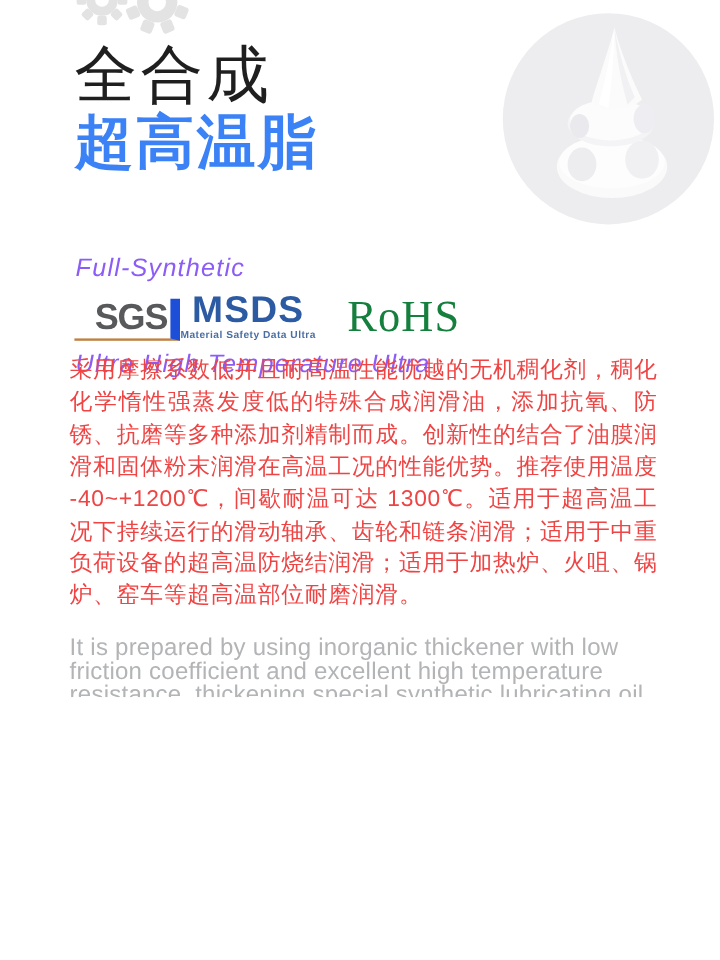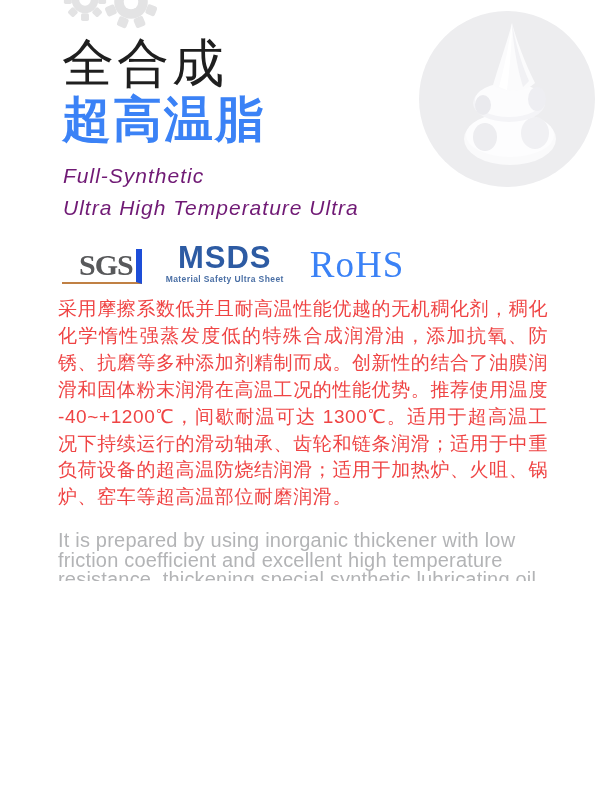--- a/index.html
+++ b/index.html
@@ -34,52 +34,51 @@
     font-size: 52px; line-height: 58px; font-weight: 500;
     color: #1f1f1f; letter-spacing: 3px;
   }
   .title-cn-2 {
     font-size: 49px; line-height: 54px; font-weight: 800;
     color: #3b82f6; letter-spacing: 2px;
   }
   .subtitle-block { position: absolute; left: 63px; top: 160px; }
   .subtitle-line {
     font-style: italic; font-size: 21px; line-height: 32px;
-    color: #701a75; letter-spacing: 1px;
+    color: #8b5cf6; letter-spacing: 1px; margin-top: 48px;
   }
 
   
   .cert-row {
     position: absolute; left: 62px; top: 243px;
     display: flex; align-items: flex-end;
   }
   .cert-sgs {
     padding: 0 3px 1px 17px;
     border-bottom: 2px solid #c08044;
-    border-right: 6px solid #1d4ed8;
-    font-family: Liberation Serif, serif;
+    border-right: 8px solid #1d4ed8;
   }
   .cert-sgs .sgs-text {
     font-size: 30px; line-height: 32px; font-weight: bold;
     color: #58595b; letter-spacing: -1px;
   }
-  .cert-msds { margin-left: 24px; text-align: center; }
+  .cert-msds { text-align: center; }
   .cert-msds .msds-text {
     font-size: 31px; line-height: 30px; font-weight: bold;
     color: #2d5ba3; letter-spacing: 1px;
   }
   .cert-msds .msds-caption {
     font-size: 8.5px; line-height: 10px; font-weight: bold;
     color: #4a6fa5; letter-spacing: 0.4px; margin-top: 1px;
   }
   .cert-rohs { margin-left: 26px; padding-bottom: 1px; }
   .cert-rohs .rohs-text {
     font-family: "Liberation Serif", serif;
     font-size: 37px; line-height: 37px; font-weight: 400;
-    color: #3b82f6; letter-spacing: 1px;
+    color: #15803d; letter-spacing: 1px;
   }
 
   
   .desc-cn {
     position: absolute; left: 58px; top: 296px; width: 490px;
     font-size: 19px; line-height: 26.9px; color: #ef4444;
     text-align: justify; letter-spacing: 0.6px; font-weight: 500;
   }
   .desc-en {
     position: absolute; left: 58px; top: 531px; width: 492px;
@@ -148,21 +147,21 @@
     <div class="subtitle-line">Full-Synthetic</div>
     <div class="subtitle-line">Ultra High Temperature Ultra</div>
   </div>
 
   <div class="cert-row">
     <div class="cert-sgs">
       <div class="sgs-text">SGS</div>
     </div>
     <div class="cert-msds">
       <div class="msds-text">MSDS</div>
-      <div class="msds-caption">Material Safety Ultra Sheet</div>
+      <div class="msds-caption">Material Safety Data Ultra</div>
     </div>
     <div class="cert-rohs">
       <div class="rohs-text">RoHS</div>
     </div>
   </div>
 
   <div class="desc-cn">采用摩擦系数低并且耐高温性能优越的无机稠化剂，稠化化学惰性强蒸发度低的特殊合成润滑油，添加抗氧、防锈、抗磨等多种添加剂精制而成。创新性的结合了油膜润滑和固体粉末润滑在高温工况的性能优势。推荐使用温度 -40~+1200℃，间歇耐温可达 1300℃。适用于超高温工况下持续运行的滑动轴承、齿轮和链条润滑；适用于中重负荷设备的超高温防烧结润滑；适用于加热炉、火咀、锅炉、窑车等超高温部位耐磨润滑。</div>
 
   <div class="desc-en">It is prepared by using inorganic thickener with low friction coefficient and excellent high temperature resistance, thickening special synthetic lubricating oil with thick chemical inertness and low evaporation loss, and adding antioxidant, antirust, anti-wear, and other additives. It innovatively combines the performance advantages of oil film lubrication and solid powder lubrication at high temperature. The recommended operating temperature is -40~+1200°C, and can reach 1300 °C in the intermittent temperature resistance. It is suitable for lubrication of sliding bearings, gears and chains that are continuously operating under ultra-high temperature conditions; suitable for ultra-high temperature anti-sintering lubrication of medium and heavy load equipment; suitable for wear-resistant lubrication of ultra-high temperature parts such as heating furnace, fire nozzle as well as boiler and kiln car.</div>
 

